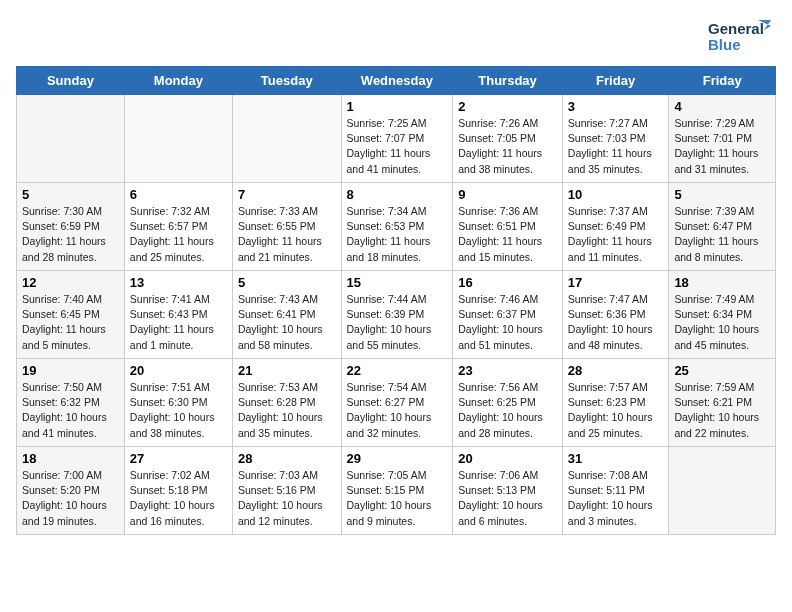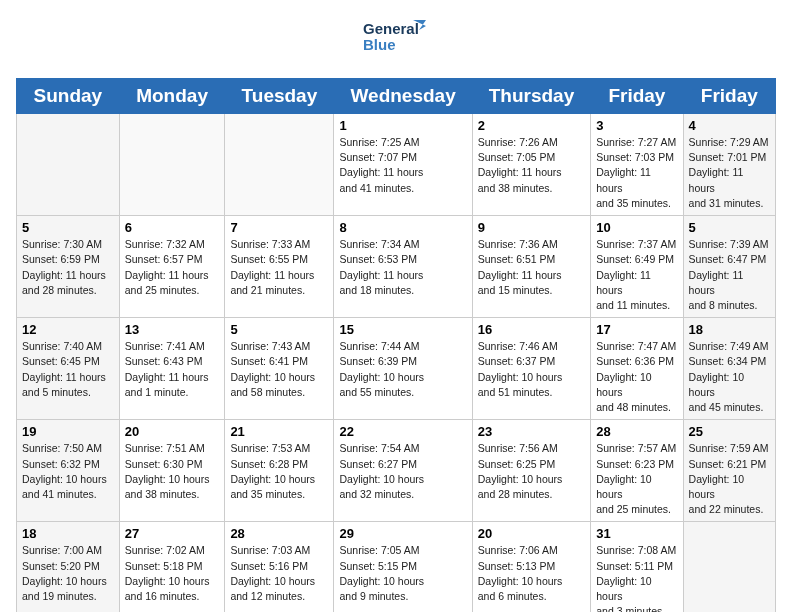--- a/index.html
+++ b/index.html
@@ -5,23 +5,23 @@
     * { box-sizing: border-box; margin: 0; padding: 0; }
     body {
       font-family: Arial, sans-serif;
       background: #fff;
       width: 792px;
       min-height: 612px;
       padding: 16px;
     }
     .header-area {
       display: flex;
-      justify-content: center;
+      justify-content: flex-end;
       align-items: flex-start;
-      margin-bottom: 20px;
+      margin-bottom: 8px;
     }
     .logo {
       display: flex;
       align-items: center;
     }
     .title-area {
       text-align: right;
     }
     .month-title {
       font-size: 32px;
@@ -35,21 +35,21 @@
     table {
       width: 100%;
       border-collapse: collapse;
       font-size: 11px;
     }
     .day-header {
       background: #2a6db5;
       color: #fff;
       text-align: center;
       padding: 6px 16px;
-      font-size: 19px;
+      font-size: 13px;
       font-weight: bold;
       border: 1px solid #2a6db5;
     }
     td {
       border: 1px solid #ccc;
       vertical-align: top;
       padding: 4px 5px;
       width: 113px;
       min-height: 90px;
     }

